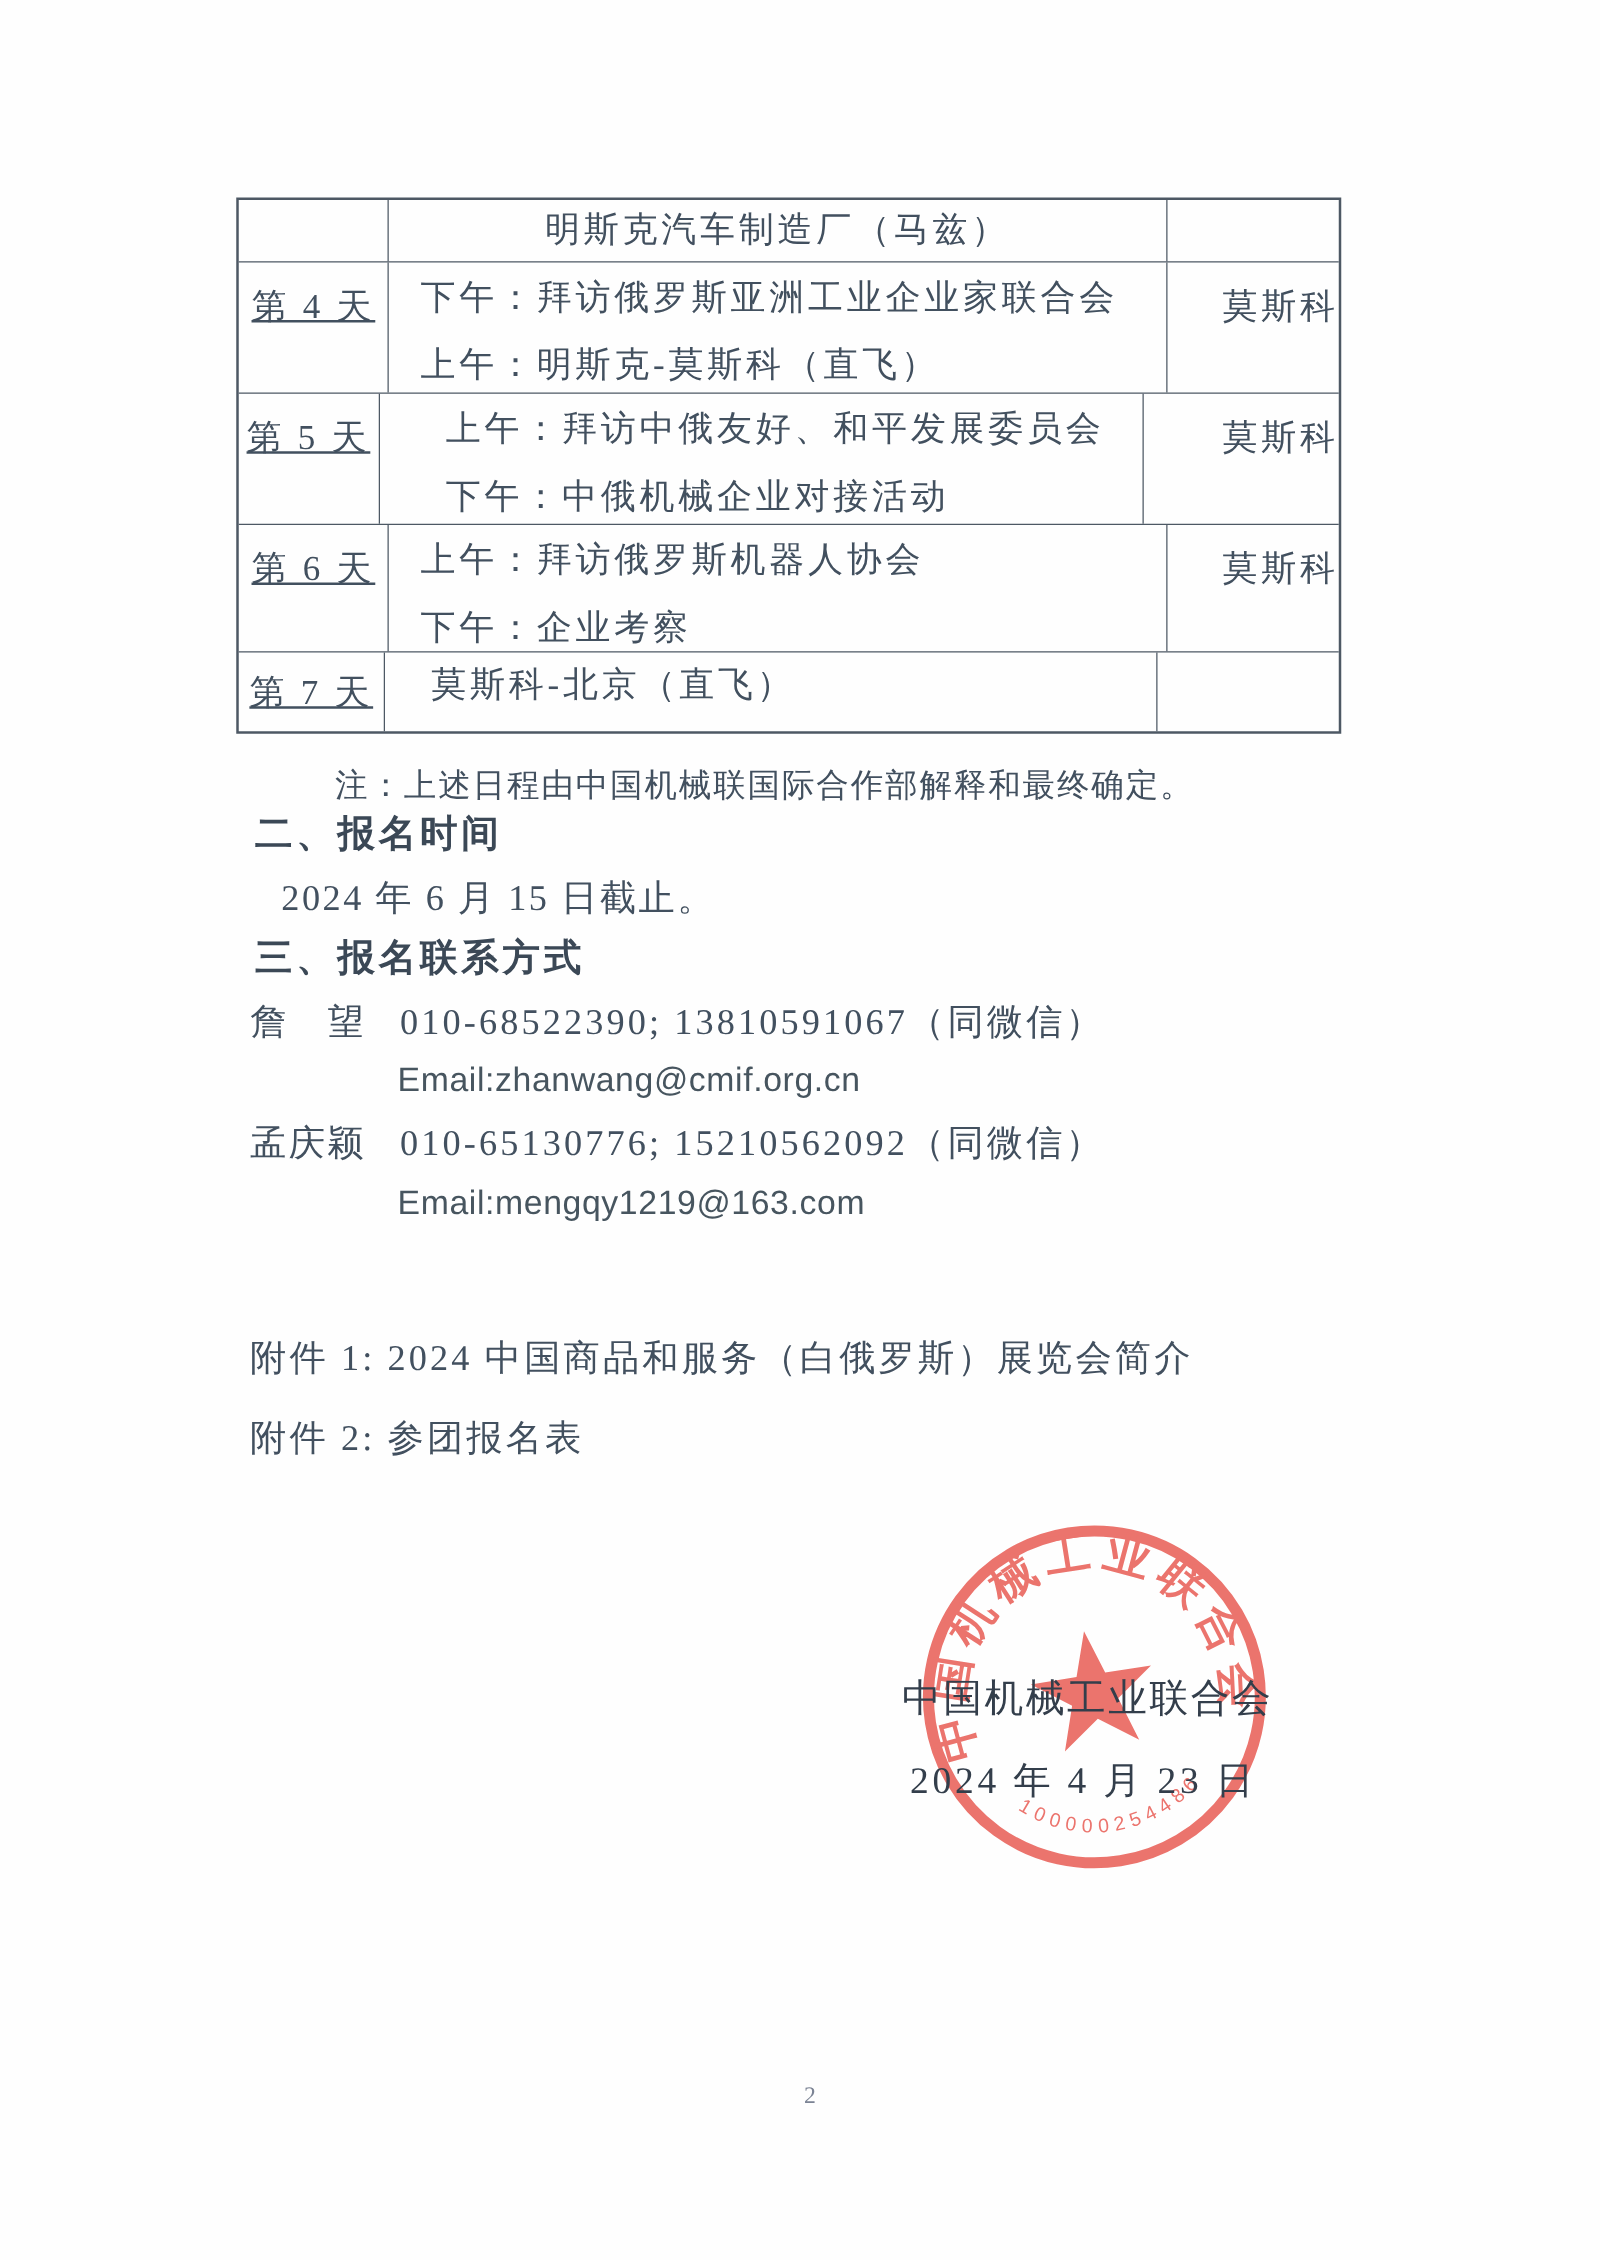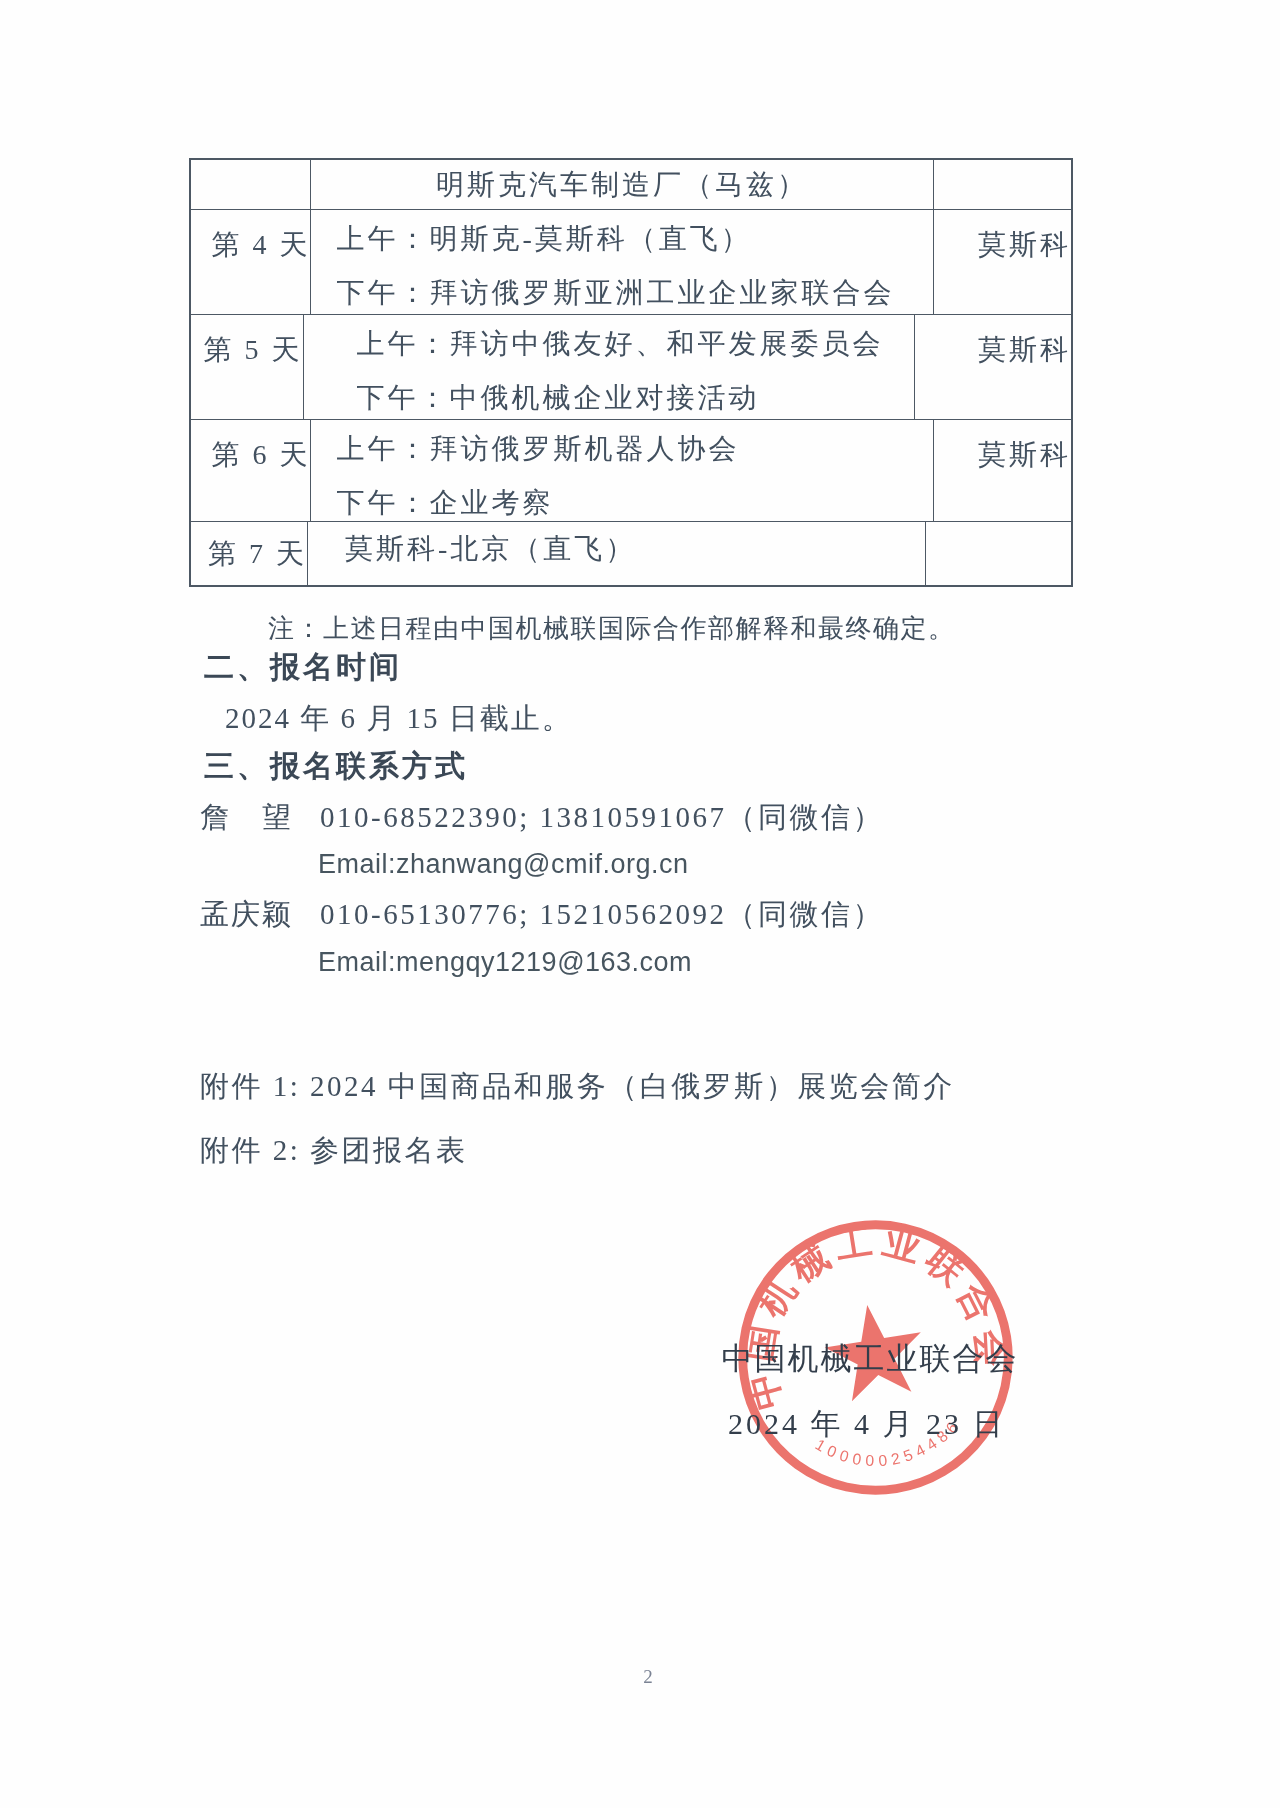--- a/index.html
+++ b/index.html
@@ -16,21 +16,21 @@
   .tbl{
     position:absolute;left:189px;top:158px;width:884px;
     border:2px solid #4d5864;
     box-sizing:border-box;
     font-size:28px;
     letter-spacing:3px;
   }
   .trow{display:flex;box-sizing:border-box;border-bottom:1.5px solid #4d5864;}
   .trow:last-child{border-bottom:none;}
   .cell{box-sizing:border-box;}
-  .c-day{width:121px;border-right:1.5px solid #4d5864;text-align:right;padding-top:16px;}
+  .c-day{width:121px;border-right:1.5px solid #4d5864;text-align:center;padding-top:16px;text-decoration:underline;}
   .c-main{width:625px;border-right:1.5px solid #4d5864;padding:13px 10px 0 25px;}
   .c-loc{width:138px;text-align:right;padding-top:16px;}
   .c-main .ln{line-height:32px;}
   .c-main .ln + .ln{margin-top:22px;}
   .r0{height:50px;}
   .r1{height:105px;}
   .r2{height:105px;gap:28px;}
   .r3{height:102px;}
   .r4{height:63px;gap:12px;}
   .r0 .c-main{display:flex;align-items:center;justify-content:center;padding:16px;}
@@ -75,22 +75,22 @@
       <div class="cell c-day"></div>
       <div class="cell c-main">
         <div class="ln">明斯克汽车制造厂（马兹）</div>
       </div>
       <div class="cell c-loc"></div>
     </div>
 
     <div class="trow r1">
       <div class="cell c-day">第 4 天</div>
       <div class="cell c-main">
+        <div class="ln">下午：拜访俄罗斯亚洲工业企业家联合会</div>
         <div class="ln">上午：明斯克-莫斯科（直飞）</div>
-        <div class="ln">下午：拜访俄罗斯亚洲工业企业家联合会</div>
       </div>
       <div class="cell c-loc">莫斯科</div>
     </div>
 
     <div class="trow r2">
       <div class="cell c-day">第 5 天</div>
       <div class="cell c-main">
         <div class="ln">上午：拜访中俄友好、和平发展委员会</div>
         <div class="ln">下午：中俄机械企业对接活动</div>
       </div>

